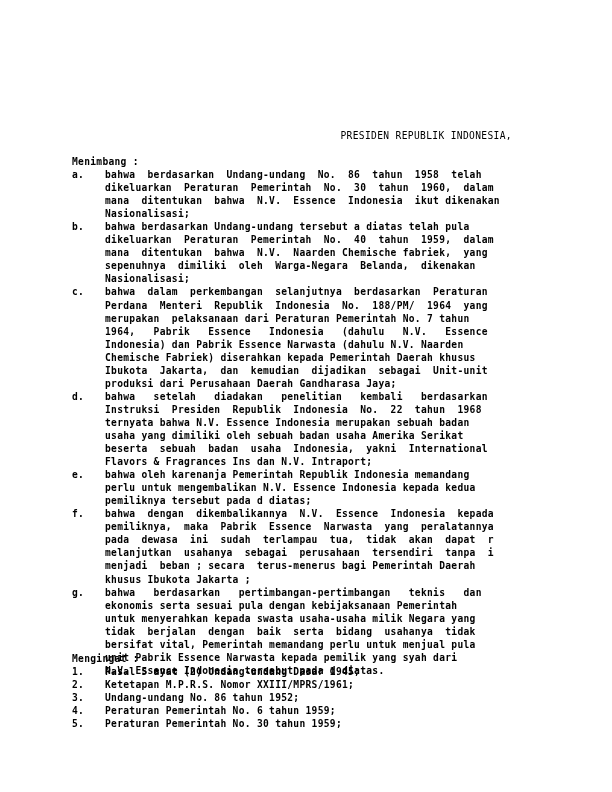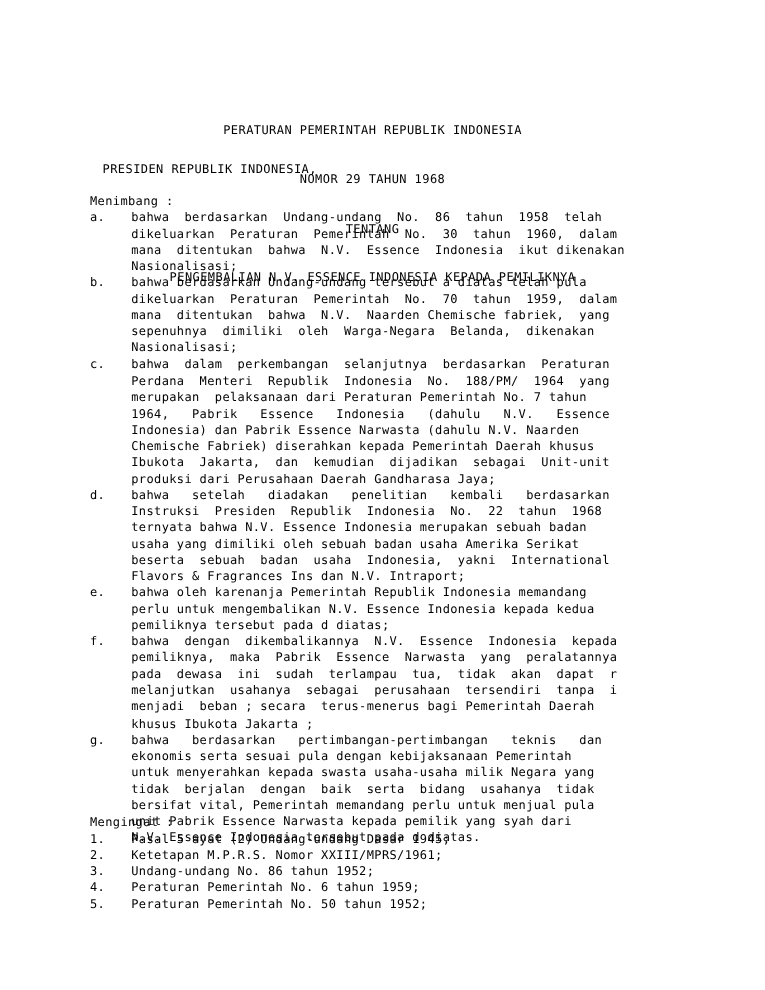--- a/index.html
+++ b/index.html
@@ -31,38 +31,39 @@
     width: 452px;
     text-align: center;
     font-size: 9.6px;
     line-height: 13.1px;
     letter-spacing: 0.35px;
     white-space: pre;
   }
   .heading .ttl-line { display: block; }
   .presiden {
     position: absolute;
-    left: 82px;
+    left: 60px;
     top: 129px;
     width: 452px;
-    text-align: left;
+    text-align: right;
     font-size: 9.6px;
     line-height: 13.1px;
     letter-spacing: 0.35px;
     white-space: pre;
   }
 
   
   .body-block {
     position: absolute;
     left: 72px;
     width: 452px;
     font-size: 9.6px;
     line-height: 13.05px;
     letter-spacing: 0.3px;
+    font-weight: bold;
   }
   #considering-block { top: 155px; }
   #recalling-block  { top: 652px; }
 
   .section-label {
     white-space: pre;
     margin: 0;
     padding: 0;
   }
 
@@ -83,43 +84,37 @@
     margin: 0;
     padding: 0;
     white-space: pre;
   }
 </style>
 </head>
 <body>
 
 <div class="page">
 
-  <div class="heading">
-    <span class="ttl-line">PERATURAN PEMERINTAH REPUBLIK INDONESIA</span>
-    <span class="ttl-line">NOMOR 29 TAHUN 1968</span>
-    <span class="ttl-line">TENTANG</span>
-    <span class="ttl-line">PENGEMBALIAN N.V. ESSENCE INDONESIA KEPADA PEMILIKNYA</span>
-  </div>
 
   <div class="presiden">PRESIDEN REPUBLIK INDONESIA,</div>
 
   <div class="body-block" id="considering-block">
     <div class="section-label">Menimbang :</div>
     <div class="list" id="considering-list">
         <div class="list-item">
           <span class="marker">a.</span>
           <div class="itext">bahwa  berdasarkan  Undang-undang  No.  86  tahun  1958  telah
 dikeluarkan  Peraturan  Pemerintah  No.  30  tahun  1960,  dalam
 mana  ditentukan  bahwa  N.V.  Essence  Indonesia  ikut dikenakan
 Nasionalisasi;</div>
         </div>
         <div class="list-item">
           <span class="marker">b.</span>
           <div class="itext">bahwa berdasarkan Undang-undang tersebut a diatas telah pula
-dikeluarkan  Peraturan  Pemerintah  No.  70  tahun  1959,  dalam
+dikeluarkan  Peraturan  Pemerintah  No.  40  tahun  1959,  dalam
 mana  ditentukan  bahwa  N.V.  Naarden Chemische fabriek,  yang
 sepenuhnya  dimiliki  oleh  Warga-Negara  Belanda,  dikenakan
 Nasionalisasi;</div>
         </div>
         <div class="list-item">
           <span class="marker">c.</span>
           <div class="itext">bahwa  dalam  perkembangan  selanjutnya  berdasarkan  Peraturan
 Perdana  Menteri  Republik  Indonesia  No.  188/PM/  1964  yang
 merupakan  pelaksanaan dari Peraturan Pemerintah No. 7 tahun
 1964,   Pabrik   Essence   Indonesia   (dahulu   N.V.   Essence
@@ -179,18 +174,18 @@
         <div class="list-item">
           <span class="marker">3.</span>
           <div class="itext">Undang-undang No. 86 tahun 1952;</div>
         </div>
         <div class="list-item">
           <span class="marker">4.</span>
           <div class="itext">Peraturan Pemerintah No. 6 tahun 1959;</div>
         </div>
         <div class="list-item">
           <span class="marker">5.</span>
-          <div class="itext">Peraturan Pemerintah No. 50 tahun 1952;</div>
+          <div class="itext">Peraturan Pemerintah No. 30 tahun 1959;</div>
         </div>
       </div>
   </div>
 
 </div>
 
 </body></html>

